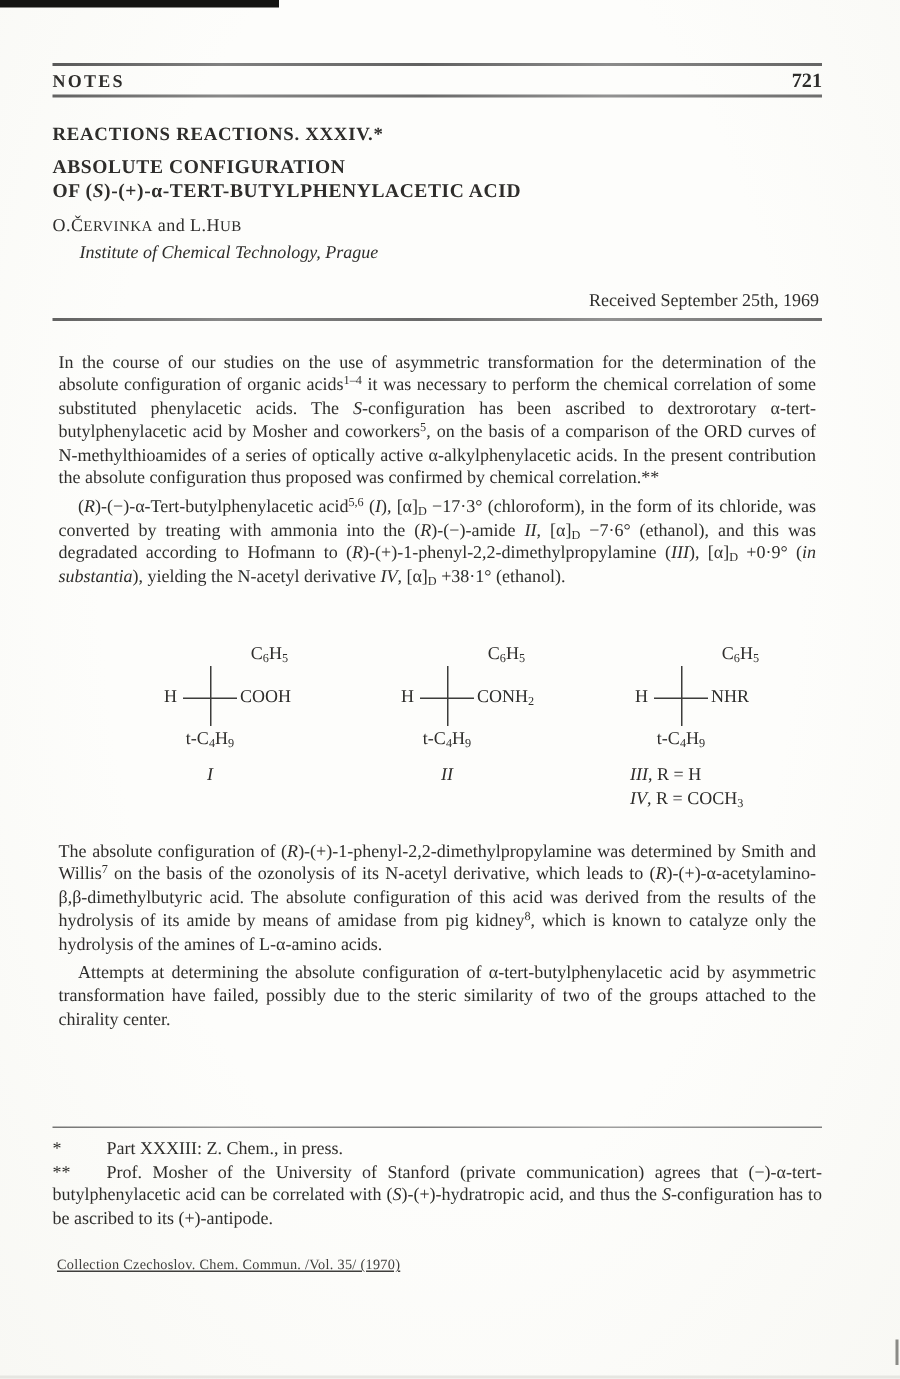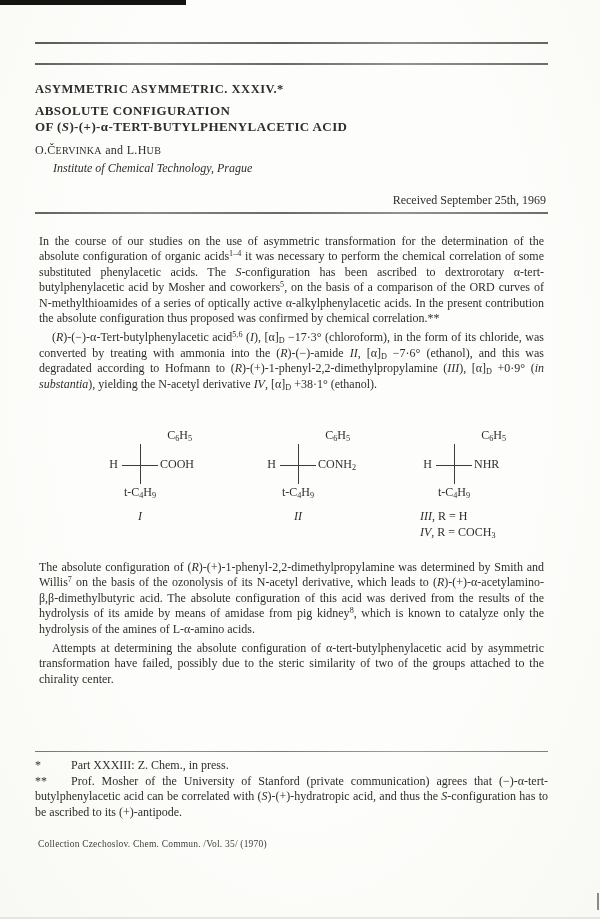--- a/index.html
+++ b/index.html
@@ -65,34 +65,38 @@
   .structure.labels-left .s-label { text-align:left; left:18px; width:auto; white-space:nowrap; }
   #structure-1 { left:88px; }
   #structure-2 { left:246px; }
   #structure-3 { left:402px; }
 
   #footnotes { left:35px; width:513px; top:758px; font-size:12px; line-height:15.6px; text-align:justify; }
   #footnotes p { margin:0; }
   .fn-gap-1 { display:inline-block; width:30px; }
   .fn-gap-2 { display:inline-block; width:24px; }
 
-  #footer-line { left:38px; top:839px; font-size:9.5px; color:#3f3e3c; letter-spacing:.2px; }
+  #footer-line { left:38px; top:839px; font-size:9.5px; color:#3f3e3c; letter-spacing:.2px;text-decoration:underline; }
 </style>
 </head>
 <body>
 
 <div id="page">
 
   <div id="artifact-top-left" class="abs"></div>
   <div id="rule-header-top" class="rule"></div>
 
+  <div id="header-row" class="abs">
+    <span id="section-label">NOTES</span>
+    <span id="page-number">721</span>
+  </div>
 
   <div id="rule-header-bottom" class="rule"></div>
 
-  <div id="title-series" class="abs">ASYMMETRIC ASYMMETRIC. XXXIV.*</div>
+  <div id="title-series" class="abs">REACTIONS REACTIONS. XXXIV.*</div>
   <div id="title-subject" class="abs">ABSOLUTE CONFIGURATION<br>OF (<i>S</i>)-(+)-α-TERT-BUTYLPHENYLACETIC ACID</div>
 
   <div id="authors" class="abs">O.Č<small>ERVINKA</small> and L.H<small>UB</small></div>
 
   <div id="affiliation" class="abs">
     <div>Institute of Chemical Technology, Prague</div>
   </div>
 
   <div id="received" class="abs">Received September 25th, 1969</div>
 

